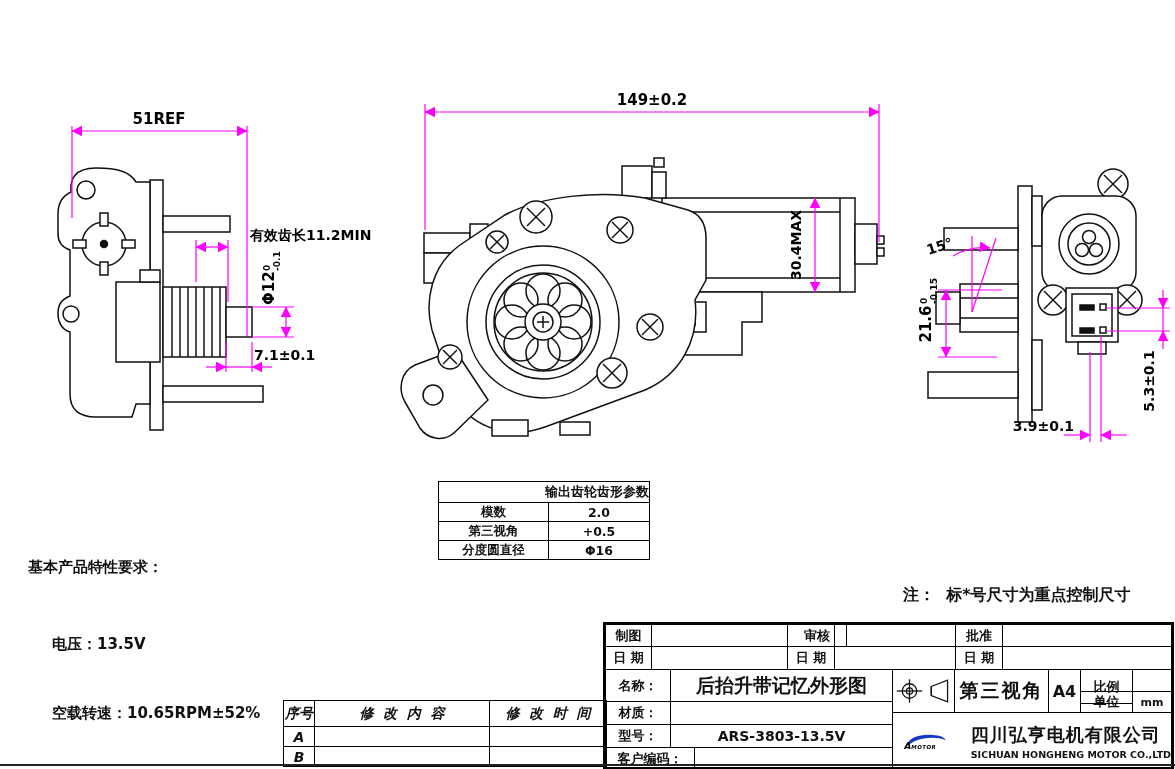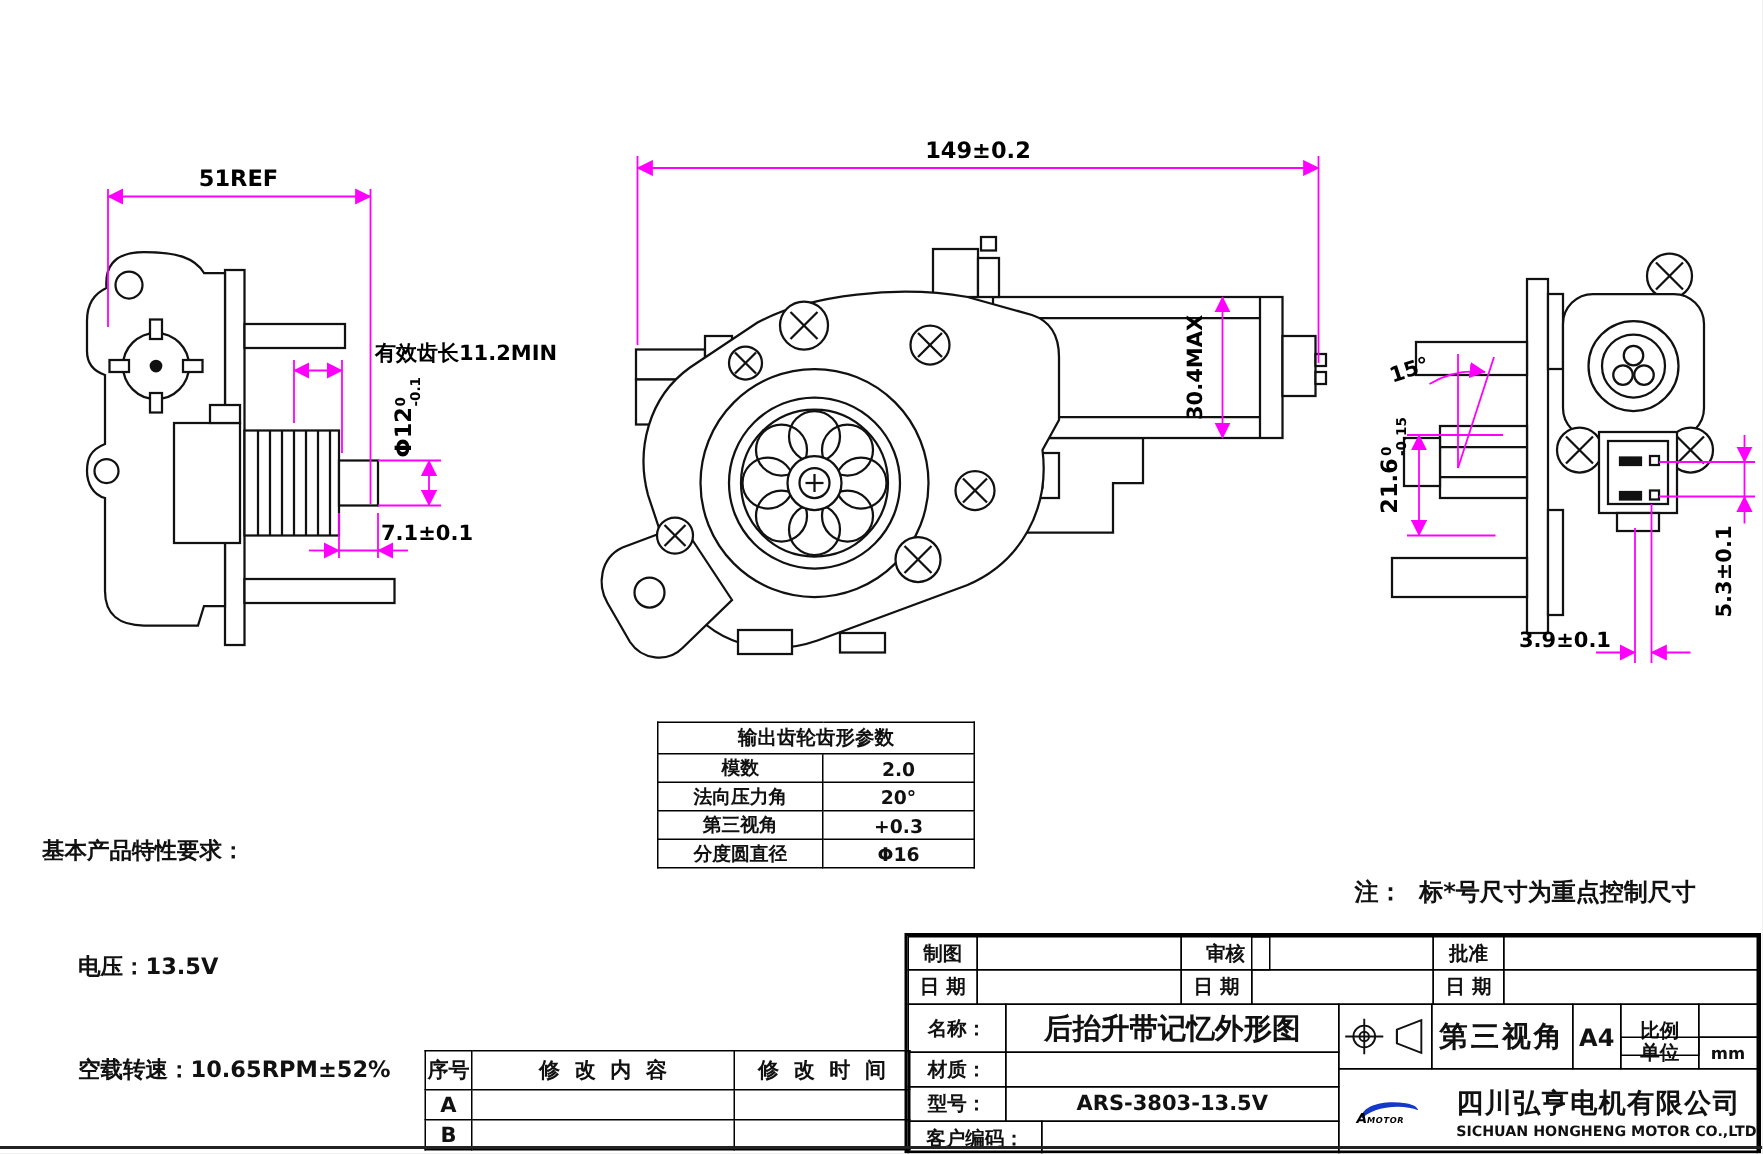--- a/index.html
+++ b/index.html
@@ -18,26 +18,26 @@
 
   
   .note { left:903px; top:585px; font-size:16px; font-weight:bold; white-space:pre; }
 
   
   table.gear { left:438px; top:481px; position:absolute; border-collapse:collapse; table-layout:fixed; }
   table.gear td, table.gear th {
     border:1px solid #000; font-size:12.5px; font-weight:bold; text-align:center;
     padding:0; height:18px; overflow:hidden; white-space:nowrap;
   }
-  table.gear th { height:20px; font-size:13px; }
+  table.gear th { height:20px; font-size:13px;text-align:right; }
   .gear-c1 { width:109px; } .gear-c2 { width:100px; }
 
   
   table.rev { left:283px; top:700px; position:absolute; border-collapse:collapse; table-layout:fixed; }
-  table.rev td { border:1.5px solid #000; font-size:14px; font-weight:bold; text-align:center; padding:0; white-space:pre; overflow:hidden; }
+  table.rev td { border:1.5px solid #000; font-size:14px; font-weight:bold; text-align:center; padding:0; white-space:pre; overflow:hidden;font-style:italic; }
   .rev-c1 { width:30px; } .rev-c2 { width:174px; } .rev-c3 { width:116px; }
   .rev-h { height:26px; } .rev-r { height:20px; }
 
   
   .tb { left:603px; top:622px; width:571px; height:147px; border:2px solid #000; box-sizing:border-box;text-align:center; }
   .tb .cell { position:absolute; border:1px solid #000; box-sizing:border-box;
     display:flex; align-items:center; justify-content:center;
     font-weight:bold; font-size:13px; white-space:pre; overflow:hidden; }
   .tb .lbl { font-size:13px; }
   .company-cn { font-size:18px; font-weight:bold; letter-spacing:1px; }
@@ -293,26 +293,22 @@
   <table class="gear">
     <tbody>
         <tr>
           <th colspan="2">输出齿轮齿形参数</th>
         </tr>
     <tr>
       <td class="gear-c1">模数</td>
       <td class="gear-c2">2.0</td>
     </tr>
     <tr>
-      <td>法向压力角</td>
-      <td>20°</td>
-    </tr>
-    <tr>
       <td>第三视角</td>
-      <td>+0.3</td>
+      <td>+0.5</td>
     </tr>
     <tr>
       <td>分度圆直径</td>
       <td>Φ16</td>
     </tr>
   </tbody>
     </table>
 
   <div class="abs note">注：  标*号尺寸为重点控制尺寸</div>
 

